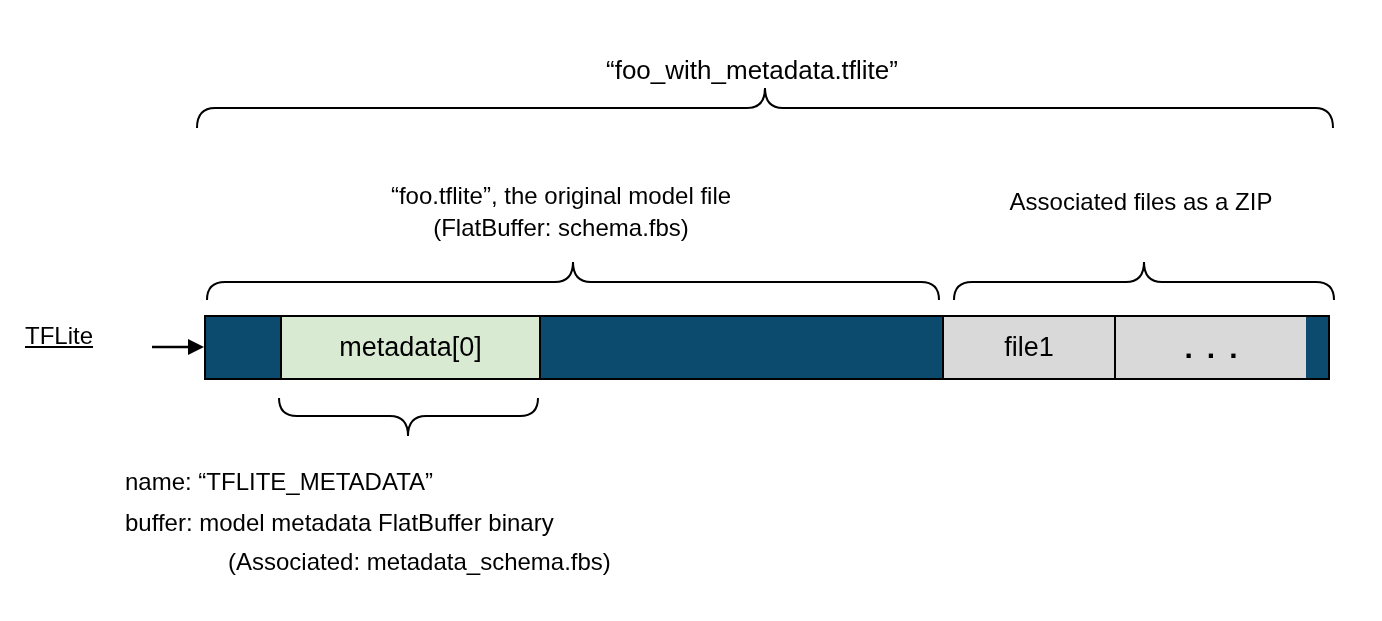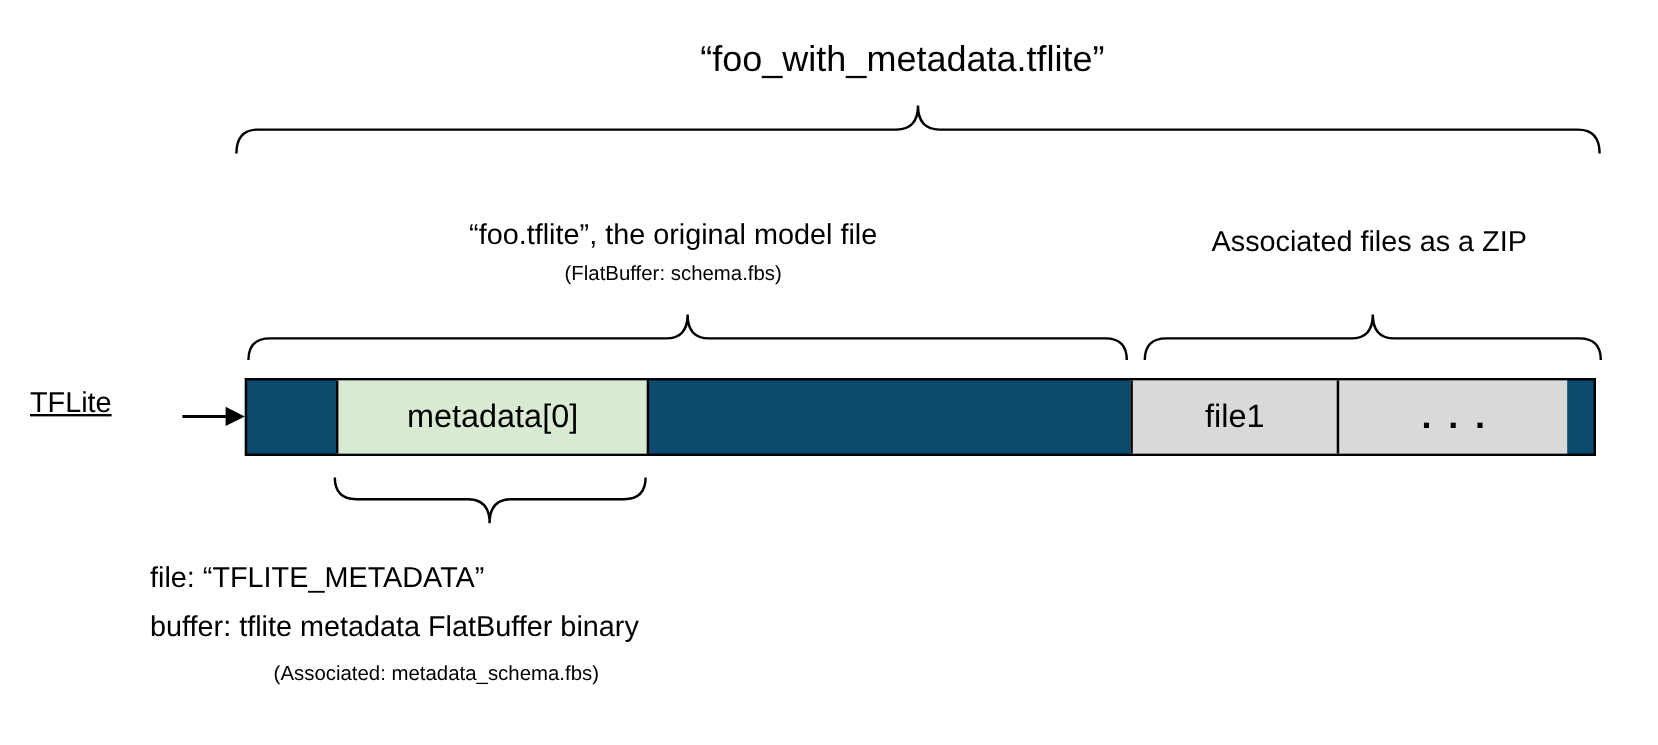--- a/index.html
+++ b/index.html
@@ -11,23 +11,23 @@
   }
   .canvas {
     position: relative;
     width: 1382px;
     height: 621px;
     background: #ffffff;
     overflow: hidden;
   }
   .abs { position: absolute; }
   .center { text-align: center; }
-  .t30 { font-size: 30px; line-height: 34px; }
+  .t30 { font-size: 26px; line-height: 34px; margin-top: 20px; }
   .t28 { font-size: 24px; line-height: 32px; }
-  .t24 { font-size: 17px; line-height: 28px; }
+  .t24 { font-size: 24px; line-height: 28px; }
 
   #title { left: 452px; top: 33px; width: 600px; }
   #model-file-label { left: 261px; top: 180px; width: 600px; }
   #model-file-sub { left: 261px; top: 214px; width: 600px; }
   #zip-label { left: 891px; top: 186px; width: 500px; }
 
   #left-label { left: 25px; top: 318px; width: 130px; line-height: 36px; text-decoration: underline; }
 
   #bar {
     left: 204px; top: 315px; width: 1126px; height: 65px;
@@ -89,22 +89,22 @@
       <span></span>
     </div>
     <div class="seg seg-4" style="background-color: rgb(217, 217, 217);">
       <span>file1</span>
     </div>
     <div class="seg seg-5" style="background-color: rgb(217, 217, 217);">
       <span class="dots-label">...</span>
     </div>
   </div>
 
-  <div class="abs t28" id="annotation-line1">file: “TFLITE_METADATA”</div>
-  <div class="abs t28" id="annotation-line2">buffer: tflite metadata FlatBuffer binary</div>
+  <div class="abs t28" id="annotation-line1">name: “TFLITE_METADATA”</div>
+  <div class="abs t28" id="annotation-line2">buffer: model metadata FlatBuffer binary</div>
   <div class="abs t24" id="annotation-line3">(Associated: metadata_schema.fbs)</div>
 
   <svg id="overlay" viewBox="0 0 1382 621" xmlns="http://www.w3.org/2000/svg">
     <path d="M 197 128 Q 197 108 215 108 L 747 108 Q 765 108 765 88 Q 765 108 783 108 L 1315 108 Q 1333 108 1333 128"></path>
     <path d="M 207 300 Q 207 282 225 282 L 555 282 Q 573 282 573 262 Q 573 282 591 282 L 921 282 Q 939 282 939 300"></path>
     <path d="M 954 300 Q 954 282 972 282 L 1126 282 Q 1144 282 1144 262 Q 1144 282 1162 282 L 1316 282 Q 1334 282 1334 300"></path>
     <path d="M 279 398 Q 279 416 297 416 L 390 416 Q 408 416 408 436 Q 408 416 426 416 L 520 416 Q 538 416 538 398"></path>
     <line x1="152" y1="347" x2="190" y2="347"></line>
     <polygon points="188,339 204,347 188,355"></polygon>
   </svg>

